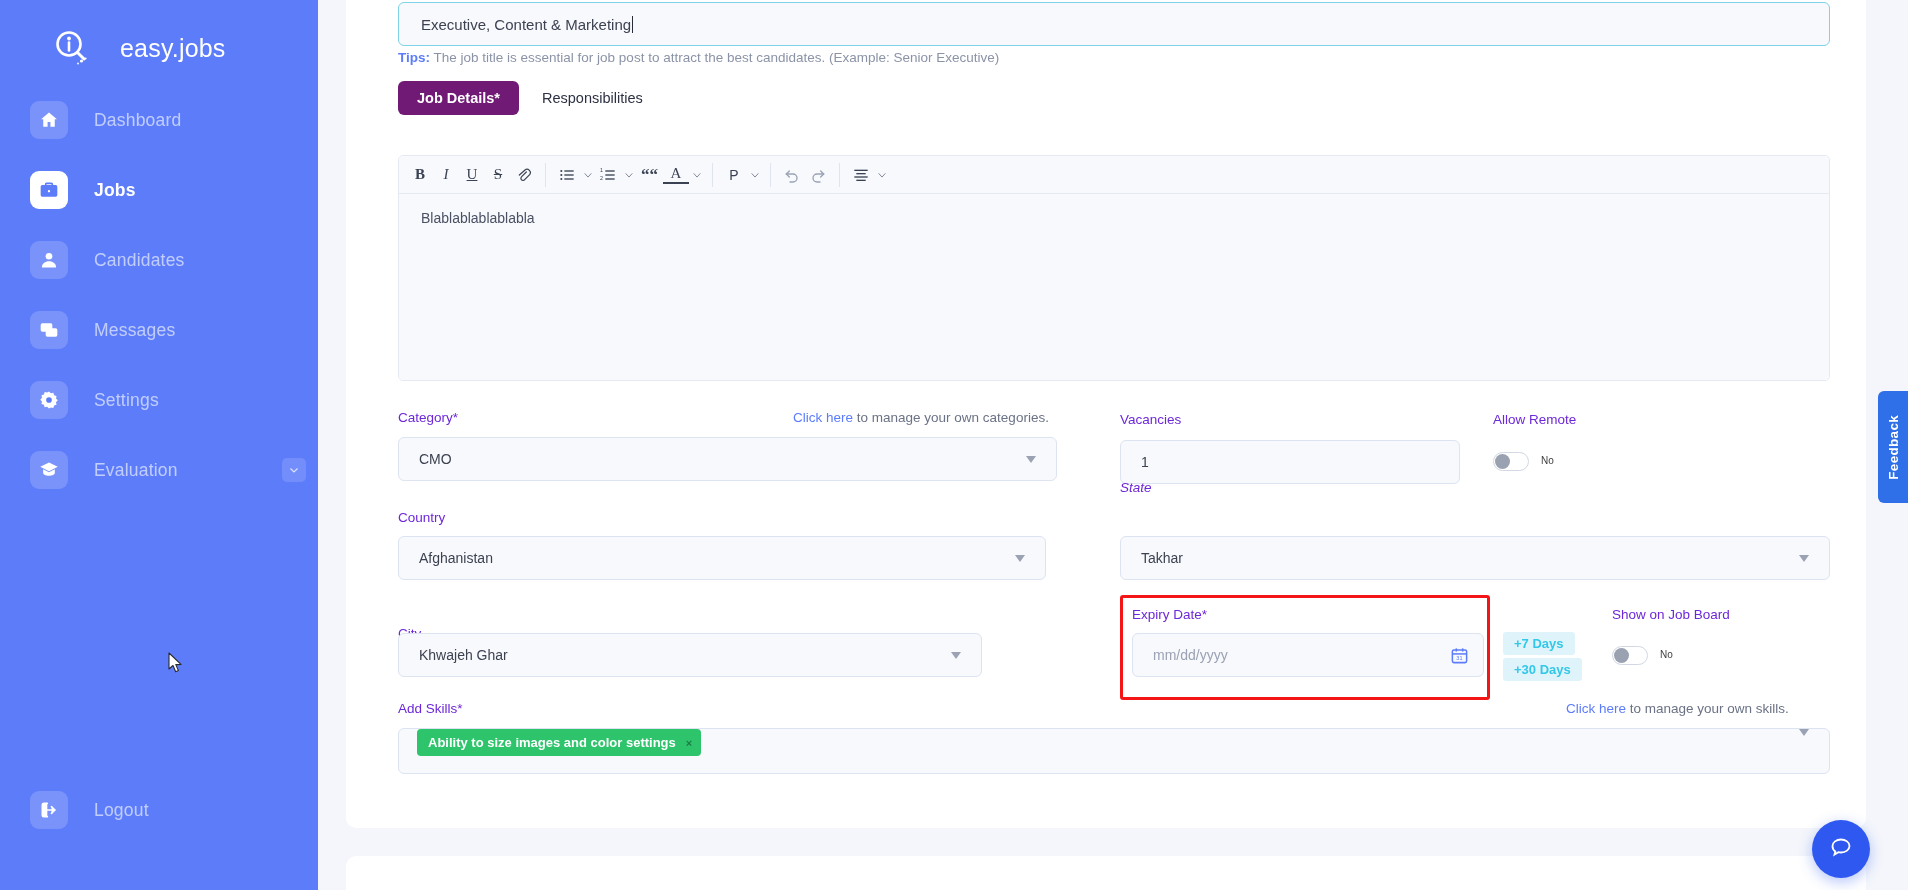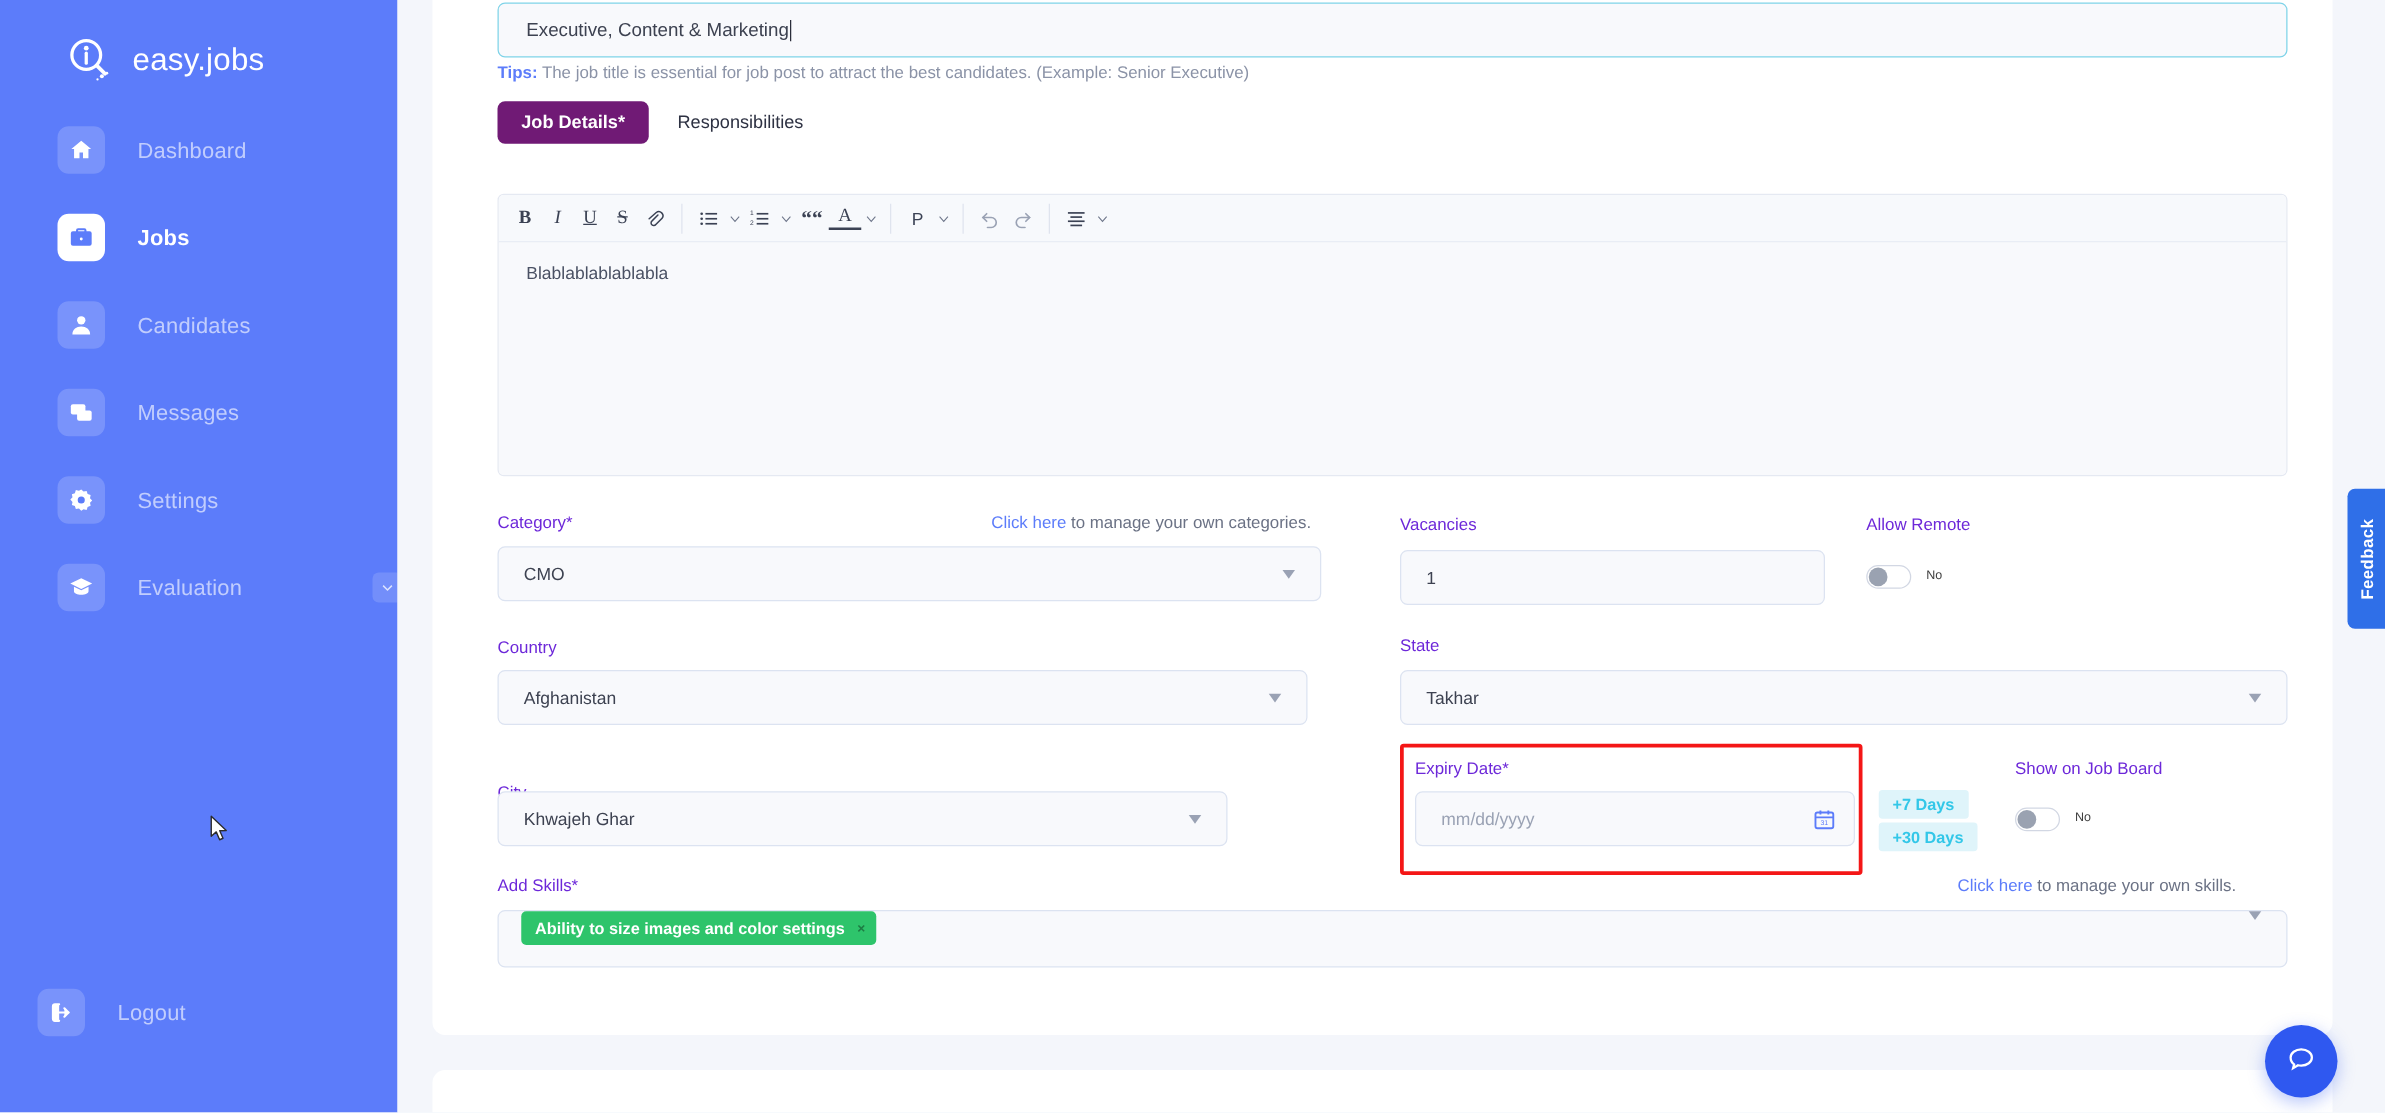--- a/index.html
+++ b/index.html
@@ -12,21 +12,21 @@
   body { position: relative; }
 
   
   #sidebar {
     position: absolute; left: 0; top: 0;
     width: 318px; height: 890px;
     background: #5c7cfa;
     overflow: hidden;
   }
   #logo-row {
-    display: flex; align-items: center; gap: 14px;
+    display: flex; align-items: center; gap: 28px;
     padding: 24px 0 0 52px;
     height: 72px;
   }
   #logo-mark { width: 40px; height: 40px; flex: 0 0 40px; }
   #logo-text {
     color: #ffffff; font-size: 25px; letter-spacing: .2px; font-weight: 400;
   }
   .nav-item {
     display: flex; align-items: center;
     height: 48px; margin: 0 0 0 30px;
@@ -48,21 +48,21 @@
   .nav-item.active .nav-icon { background: #ffffff; }
   .nav-item.active .nav-icon svg { fill: #5c7cfa; }
   .nav-item.active .nav-label { color: #ffffff; font-weight: 700; }
   .nav-chevron {
     position: absolute; left: 252px;
     width: 24px; height: 24px; border-radius: 5px;
     background: rgba(255,255,255,0.14);
     display: flex; align-items: center; justify-content: center;
   }
   .nav-chevron svg { width: 12px; height: 12px; stroke: rgba(255,255,255,0.75); fill: none; stroke-width: 2.4; }
-  #nav-top { position: absolute; top: 96px; left: 0; width: 318px; padding-left: 16px; }
+  #nav-top { position: absolute; top: 96px; left: 0; width: 318px; }
   #nav-top .nav-item { margin-bottom: 22px; }
   #logout-item { position: absolute; top: 786px; left: 0; width: 318px; }
 
   
   #main {
     position: absolute; left: 318px; top: 0;
     width: 1590px; height: 890px;
     background: #f4f6fb;
     overflow: hidden;
   }
@@ -475,21 +475,21 @@
 <div class="fld-label" style="left:1493px; top:412px;">Allow Remote</div>
 <div class="tgl" style="left:1493px; top:452px;"></div>
 <div class="tgl-txt" style="left:1541px; top:455px;">No</div>
 
 <div class="fld-label" style="left:398px; top:510px;">Country</div>
 <div class="ctrl" style="left:398px; top:536px; width:648px;">
   <span class="val">Afghanistan</span>
   <span class="caret"></span>
 </div>
 
-<div class="fld-label" style="left:1120px; top:509px;">State</div>
+<div class="fld-label" style="left:1120px; top:480px;font-style:italic;">State</div>
 <div class="ctrl" style="left:1120px; top:536px; width:710px;">
   <span class="val">Takhar</span>
   <span class="caret"></span>
 </div>
 
 <div class="fld-label" style="left:398px; top:607px;margin-top:19px;">City</div>
 <div class="ctrl" style="left:398px; top:633px; width:584px;">
   <span class="val">Khwajeh Ghar</span>
   <span class="caret"></span>
 </div>

